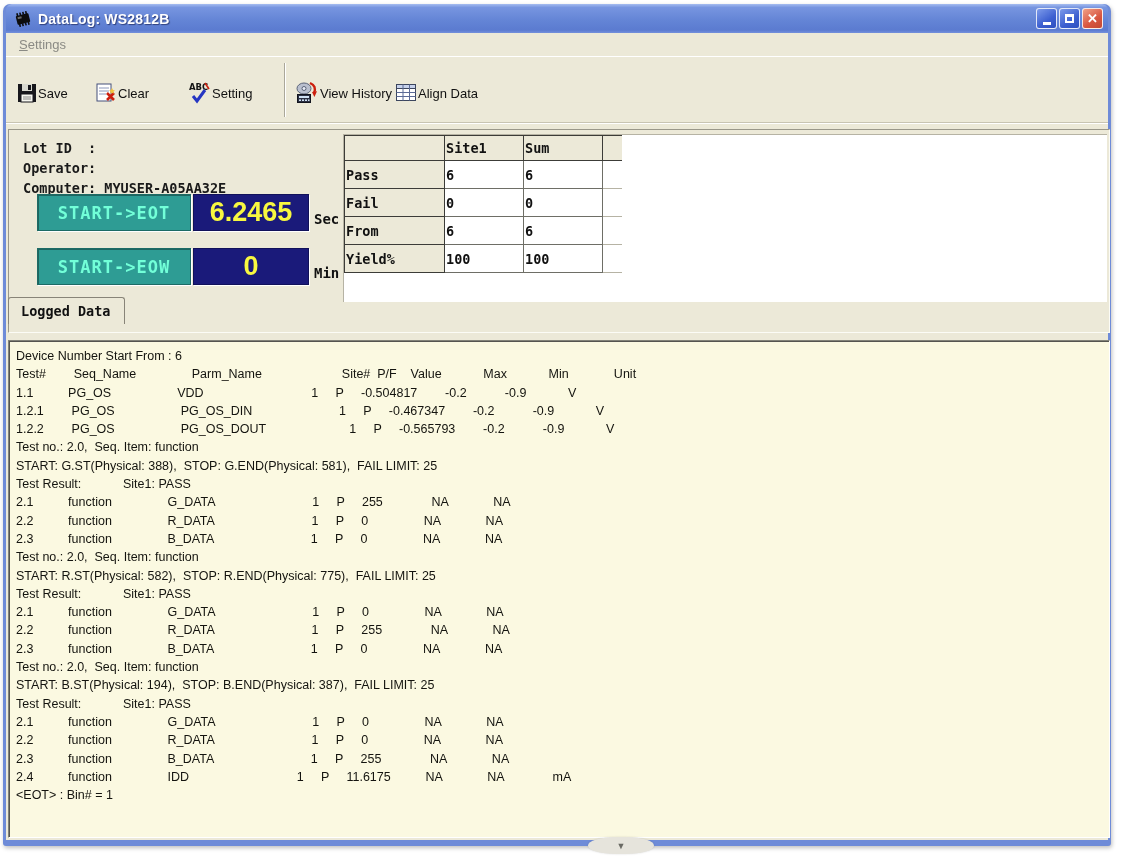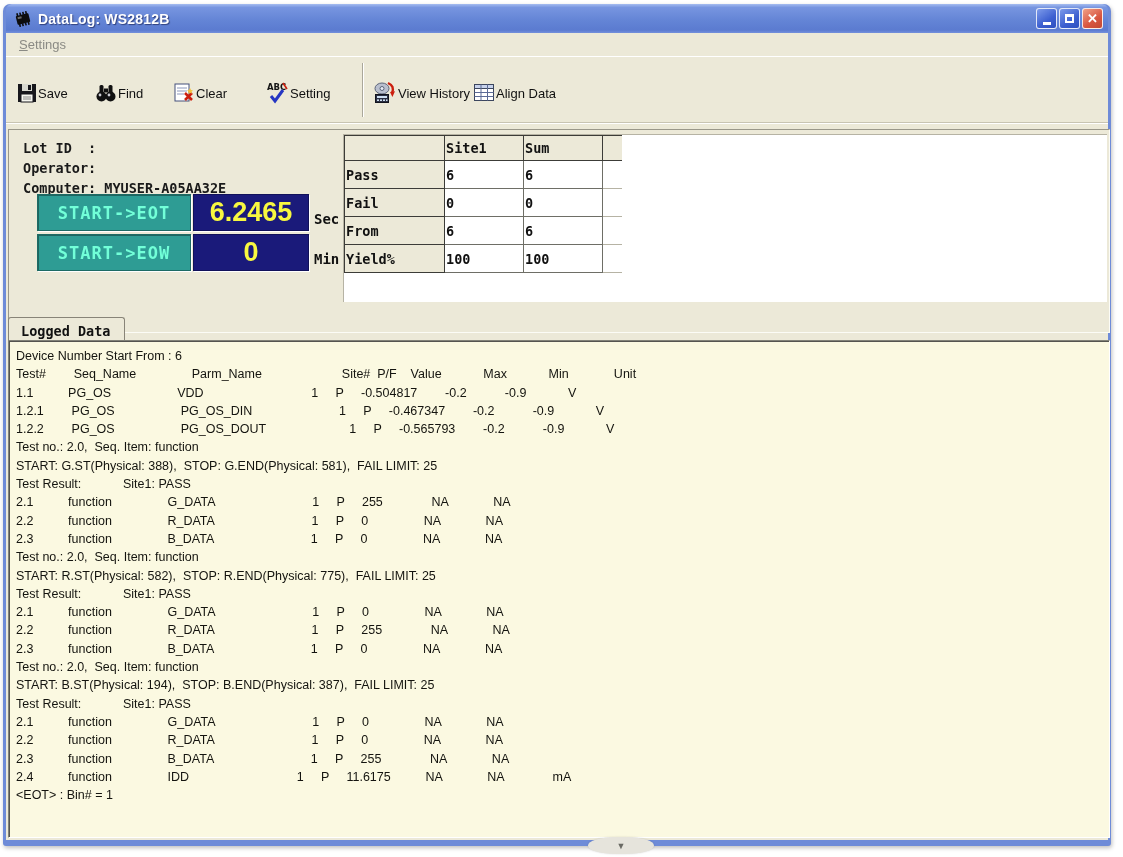--- a/index.html
+++ b/index.html
@@ -46,21 +46,21 @@
 
   
   .top-panel { position:absolute; left:2px; top:96px; width:1102px; height:204px;
                background:#ECE9D8;
                border:1px solid; border-color:#9a978a #fcfcf6 #fcfcf6 #9a978a; }
   .mono { font-family:"DejaVu Sans Mono", monospace; }
   .info-lines { position:absolute; left:14px; top:8px; font-size:13.5px; font-weight:600;
                 color:#1a1a1a; line-height:20px; white-space:pre; }
 
   .timer-group { position:absolute; left:28px; top:64px; }
-  .timer-row { display:flex; align-items:center; margin-bottom:3px; }
+  .timer-row { display:flex; align-items:center; margin-bottom:17px; }
   .timer-label { width:154px; height:37px; background:#2E9C94; color:#72FFD8;
                  border:1px solid #1d6b65; box-shadow:inset 1px 1px 0 rgba(0,0,0,.35), 1px 1px 0 #fff;
                  font-size:17px; font-weight:bold; letter-spacing:1px;
                  display:flex; align-items:center; justify-content:center; }
   .timer-value { width:116px; height:37px; background:#1A1A7A; color:#F8F840;
                  border:1px solid #11115a; box-shadow:1px 1px 0 #fff;
                  font-size:27px; font-weight:bold; display:flex; align-items:center; justify-content:center;
                  margin-left:2px; font-family:"Liberation Sans",sans-serif; }
   .timer-unit { font-size:14px; font-weight:bold; color:#111; margin-left:5px; align-self:flex-end;
                 padding-bottom:4px; }
@@ -71,21 +71,21 @@
   .sum-table { border-collapse:collapse; font-size:13.5px; font-weight:600; color:#111; }
   .sum-table td { border:1px solid #6e6e66; padding:0 1px; height:28px; vertical-align:middle; }
   .sum-table tr.hdr td { height:25px; background:#ECE9D8; border-color:#3c3c38; }
   .sum-table td.rowlbl { background:#ECE9D8; width:100px; border-color:#3c3c38; }
   .sum-table td.c-site { width:79px; background:#fff; }
   .sum-table td.c-sum  { width:79px; background:#fff; }
   .sum-table td.stub { width:19px; border-color:#b6b3a4; background:#fff; border-right:none; }
   .sum-table td.sel { background:#3465C8; color:#fff; }
 
   
-  .tab-row { position:absolute; left:2px; top:284px; height:27px; }
+  .tab-row { position:absolute; left:2px; top:264px; height:27px; }
   .tab { display:inline-block; height:27px; padding:5px 14px 0 12px; background:#ECE9D8;
          border:1px solid #888478; border-bottom:none; border-radius:3px 3px 0 0;
          font-size:13.5px; font-weight:600; color:#111; }
 
   .log-panel { position:absolute; left:2px; top:307px; width:1102px; height:498px;
                background:#FBF9E1; overflow:hidden;
                border:1px solid; border-color:#828278 #fff #fff #828278;
                box-shadow:inset 1px 1px 0 #555550; }
   .log-text { font-family:Liberation Sans, sans-serif; font-size:12.5px; font-weight:500;
               color:#14140f; line-height:18.3px; white-space:pre; padding:6px 0 0 7px; }
@@ -148,34 +148,20 @@
             <rect x="12" y="3" width="3" height="5" fill="#17171c"></rect>
             <rect x="5" y="12" width="12" height="8" fill="#f6f6ef" stroke="#17171c"></rect>
             <line x1="7" y1="15" x2="15" y2="15" stroke="#888" stroke-width="1"></line>
             <line x1="7" y1="17" x2="15" y2="17" stroke="#888" stroke-width="1"></line>
           </svg>
           </span>
         <span class="lbl">Save</span>
       </div>
 
 
-      <div class="tbtn w78">
-        <span class="icon">
-          <svg width="24" height="22" viewBox="0 0 24 22">
-            <rect x="5.5" y="3" width="4" height="9" rx="1.5" fill="#111"></rect>
-            <rect x="14.5" y="3" width="4" height="9" rx="1.5" fill="#111"></rect>
-            <rect x="10" y="6.5" width="4" height="4" fill="#111"></rect>
-            <circle cx="7.5" cy="14.5" r="5" fill="#111"></circle>
-            <circle cx="16.5" cy="14.5" r="5" fill="#111"></circle>
-            <circle cx="6" cy="13" r="1.4" fill="#cfcfd6"></circle>
-            <circle cx="15" cy="13" r="1.4" fill="#cfcfd6"></circle>
-          </svg>
-          </span>
-        <span class="lbl">Find</span>
-      </div>
 
       <div class="tbtn w92">
         <span class="icon">
           <svg width="24" height="22" viewBox="0 0 24 22">
             <rect x="3" y="2" width="14" height="17" fill="#fff" stroke="#44507a"></rect>
             <line x1="5" y1="6" x2="15" y2="6" stroke="#8a96ba"></line>
             <line x1="5" y1="9" x2="15" y2="9" stroke="#8a96ba"></line>
             <line x1="5" y1="12" x2="12" y2="12" stroke="#8a96ba"></line>
             <path d="M13 11 l7 7 M20 11 l-7 7" stroke="#cc1f0e" stroke-width="2.6"></path>
             <path d="M18 6 l1 2 2 .4 -1.6 1.4 .4 2 -1.8-1 -1.8 1 .4-2 -1.6-1.4 2-.4 z" fill="#f2c23a"></path>

